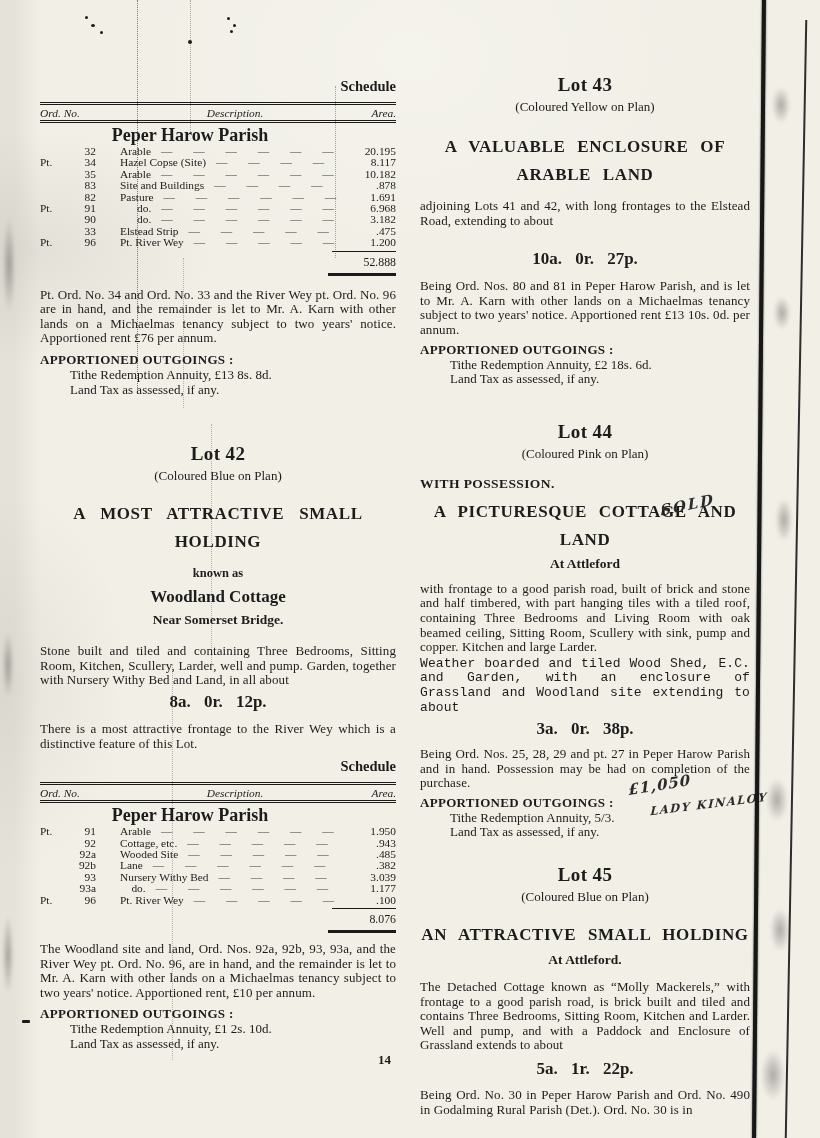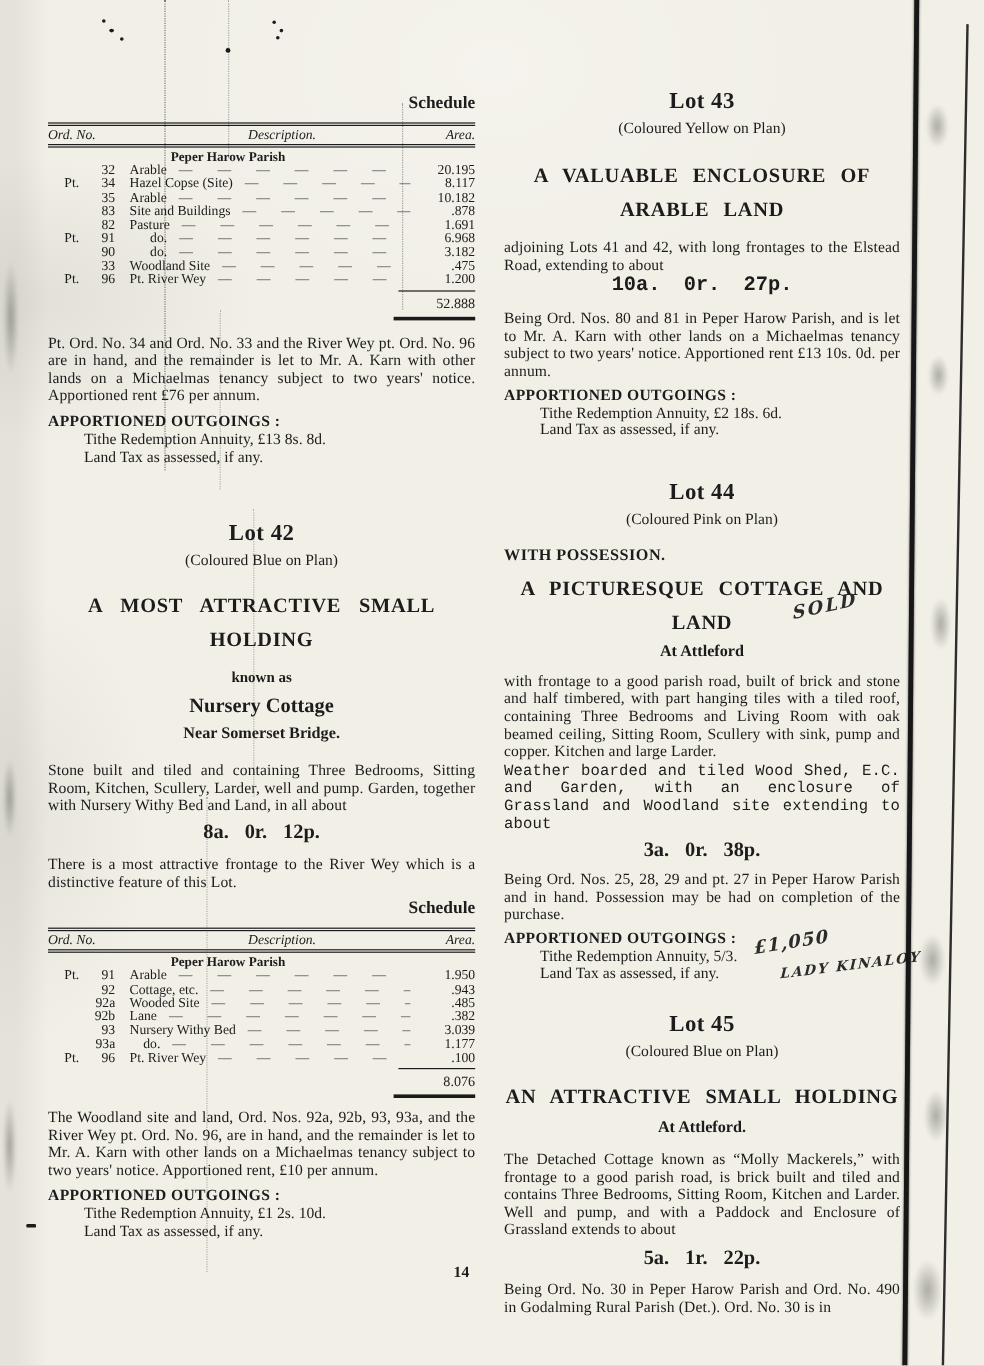--- a/index.html
+++ b/index.html
@@ -30,25 +30,25 @@
   .outg-h{font-size:13px; font-weight:bold; margin-top:6px; letter-spacing:0.3px;}
   .outg-i{font-size:13px; line-height:14.6px; margin-left:30px;}
   .possession{font-size:13.5px; font-weight:bold; margin-top:14px; letter-spacing:0.4px;}
 
   
   .sched{width:100%; font-size:11.4px; border-top:3px double #1b1b1b; margin-top:7px;}
   .t-head{display:flex; border-bottom:3px double #1b1b1b; padding:2px 0 1px; font-style:italic;}
   .t-head .th-ord{width:90px; text-align:left;}
   .t-head .th-desc{flex:1; text-align:center;}
   .t-head .th-area{width:56px; text-align:right;}
-  .t-parish{font-weight:bold; font-size:11px; text-align:center; margin:2px 56px 0 0;}
+  .t-parish{font-weight:bold; font-size:18px; text-align:center; margin:2px 56px 0 0;}
   .t-row{display:flex; line-height:11.4px;}
-  .c-pt{width:26px; text-align:right; padding-right:4px;}
+  .c-pt{width:26px; padding-right:4px;}
   .c-no{width:26px; text-align:right;}
-  .c-desc{margin-left:12px; white-space:pre;}
+  .c-desc{margin-left:24px; white-space:pre;}
   .leader{flex:1; overflow:hidden; white-space:nowrap; opacity:0.85;}
   .leader::after{content:"— — — — — — — — — —"; word-spacing:18px; padding-left:10px;}
   .c-area{width:54px; text-align:right;}
   .t-totalwrap{text-align:right; margin-top:2px;}
   .t-total{display:inline-block; min-width:64px; text-align:right; border-top:1px solid #1b1b1b; padding-top:3px; font-size:11.8px;}
   .t-rule-heavy{width:68px; height:3px; background:#1b1b1b; margin:3px 0 0 auto;}
 
   
   .hand{position:absolute; font-family:"DejaVu Serif",serif; font-style:italic; font-weight:bold; color:#2b2b2b;}
   .hand-sold{left:660px; top:496px; font-size:15px; transform:rotate(-12deg) skewX(-8deg); letter-spacing:2px;}
@@ -125,21 +125,21 @@
           <div class="t-row">
             <span class="c-pt"></span>
             <span class="c-no">90</span>
             <span class="c-desc">      do.</span>
             <span class="leader"></span>
             <span class="c-area">3.182</span>
           </div>
           <div class="t-row">
             <span class="c-pt"></span>
             <span class="c-no">33</span>
-            <span class="c-desc">Woodland Site</span>
+            <span class="c-desc">Elstead Strip</span>
             <span class="leader"></span>
             <span class="c-area">.475</span>
           </div>
           <div class="t-row">
             <span class="c-pt">Pt.</span>
             <span class="c-no">96</span>
             <span class="c-desc">Pt. River Wey</span>
             <span class="leader"></span>
             <span class="c-area">1.200</span>
           </div>
@@ -155,21 +155,21 @@
     <div class="outg-i">Tithe Redemption Annuity, £13 8s. 8d.</div>
     <div class="outg-i">Land Tax as assessed, if any.</div>
 
     <div class="lot-title">Lot 42</div>
     <div class="colour">(Coloured Blue on Plan)</div>
     <div class="big-head" style="margin-top:16px; word-spacing:10px;">
       <div>A MOST ATTRACTIVE SMALL</div>
       <div>HOLDING</div>
     </div>
     <div class="known-as">known as</div>
-    <div class="prop-name">Nursery Cottage</div>
+    <div class="prop-name">Woodland Cottage</div>
     <div class="prop-loc">Near Somerset Bridge.</div>
     <div class="para" style="margin-top:16px;">Stone built and tiled and containing Three Bedrooms, Sitting Room, Kitchen, Scullery, Larder, well and pump. Garden, together with Nursery Withy Bed and Land, in all about</div>
     <div class="acreage">8a. 0r. 12p.</div>
     <div class="para" style="margin-top:10px;">There is a most attractive frontage to the River Wey which is a distinctive feature of this Lot.</div>
 
     <div class="h-sched" style="margin-top:7px;">Schedule</div>
 
     <div class="sched">
       <div class="t-head">
         <span class="th-ord">Ord. No.</span>
@@ -242,21 +242,21 @@
 
   <div class="col col-right">
 
     <div class="lot-title" style="margin-top:0;">Lot 43</div>
     <div class="colour">(Coloured Yellow on Plan)</div>
     <div class="big-head" style="margin-top:18px;">
       <div>A VALUABLE ENCLOSURE OF</div>
       <div>ARABLE LAND</div>
     </div>
     <div class="para" style="margin-top:10px;">adjoining Lots 41 and 42, with long frontages to the Elstead Road, extending to about</div>
-    <div class="acreage" style="margin-top:1px;font-family:Liberation Mono, monospace;">10a. 0r. 27p.</div>
+    <div class="acreage" style="margin-top:21px;">10a. 0r. 27p.</div>
     <div class="para" style="margin-top:10px;">Being Ord. Nos. 80 and 81 in Peper Harow Parish, and is let to Mr. A. Karn with other lands on a Michaelmas tenancy subject to two years' notice. Apportioned rent £13 10s. 0d. per annum.</div>
     <div class="outg-h" style="margin-top:4px;">APPORTIONED OUTGOINGS :</div>
     <div class="outg-i">Tithe Redemption Annuity, £2 18s. 6d.</div>
     <div class="outg-i">Land Tax as assessed, if any.</div>
 
     <div class="lot-title" style="margin-top:34px;">Lot 44</div>
     <div class="colour">(Coloured Pink on Plan)</div>
     <div class="possession">WITH POSSESSION.</div>
     <div class="big-head" style="margin-top:6px;">
       <div>A PICTURESQUE COTTAGE AND</div>

